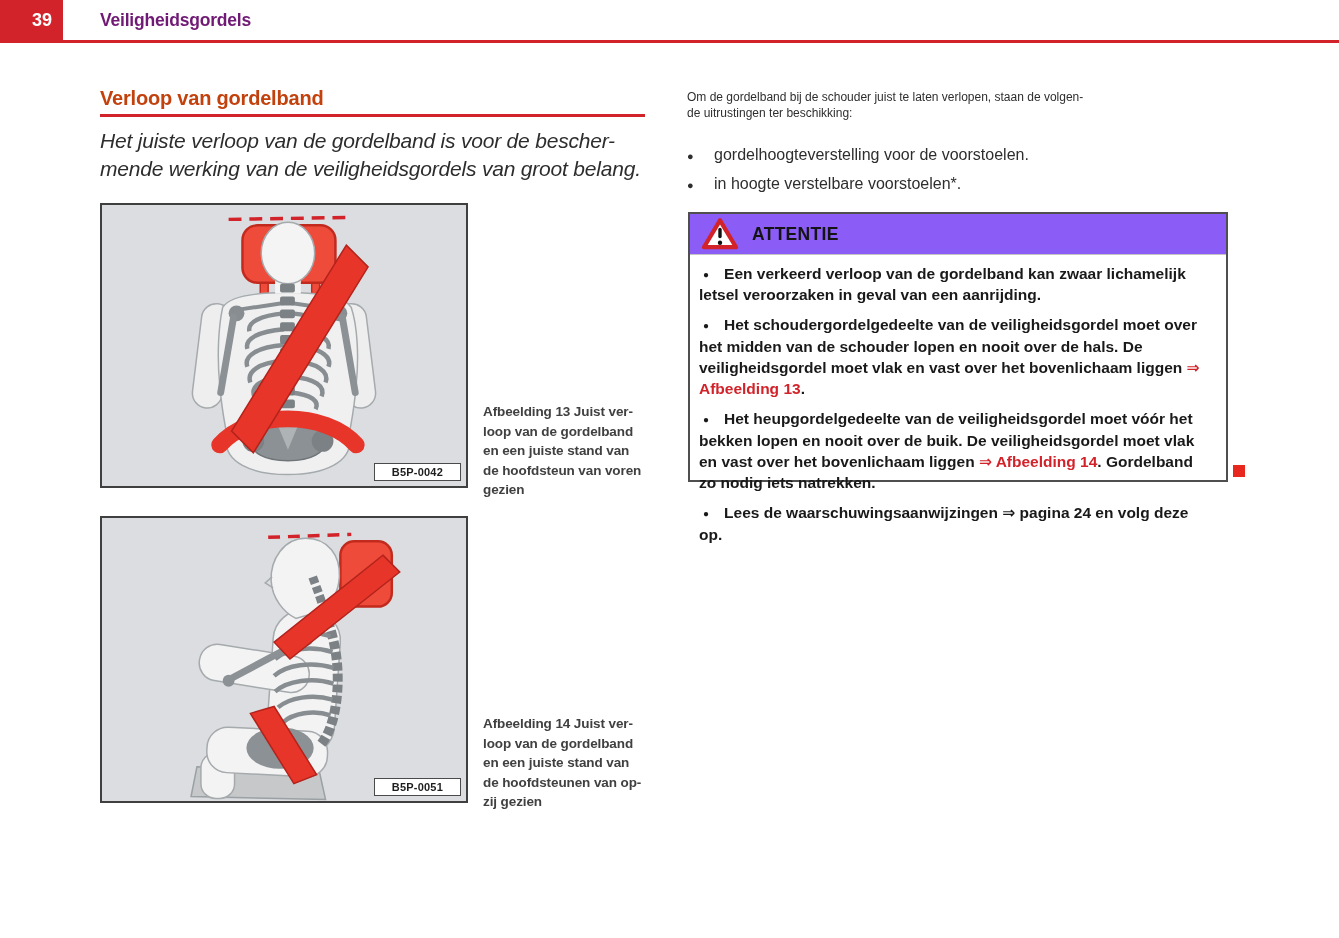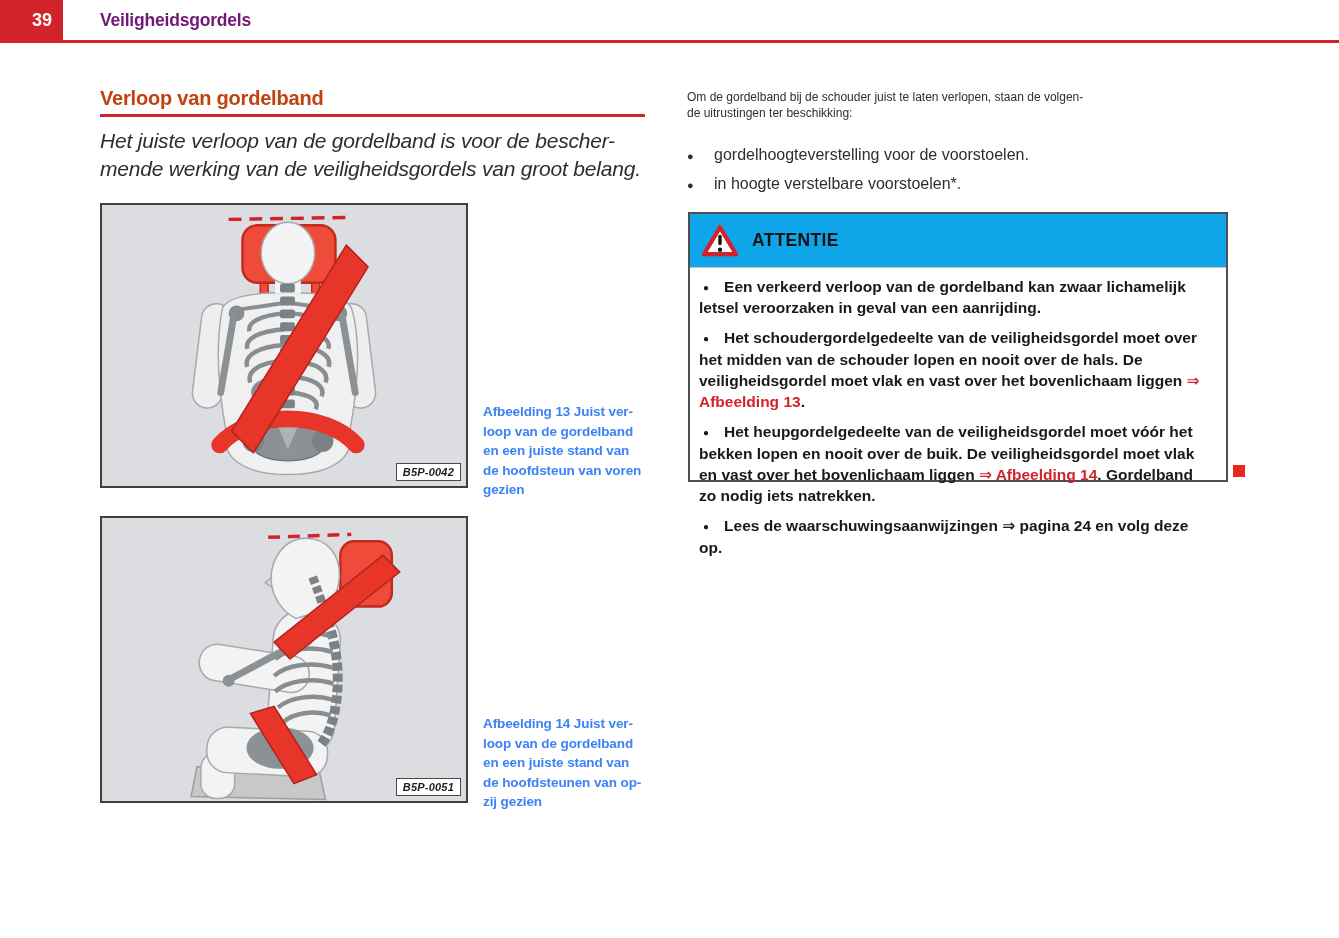--- a/index.html
+++ b/index.html
@@ -32,47 +32,47 @@
   }
   .figure{
     background:#dcdde0;border:2px solid #3f3f3f;box-sizing:border-box;
   }
   .figure-13{left:100px;top:203px;width:368px;height:285px;}
   .figure-14{left:100px;top:516px;width:368px;height:287px;}
   .figure svg{display:block;width:100%;height:100%;}
   .fig-code{
     position:absolute;right:5px;bottom:5px;
     background:#ffffff;border:1.5px solid #4a4a4a;
-    padding:0 6px;line-height:16px;
-    font-size:11px;font-weight:bold;color:#1d1d1d;letter-spacing:0.2px;font-style:italic;
+    padding:0 17px;line-height:16px;
+    font-size:11px;font-weight:bold;color:#1d1d1d;letter-spacing:0.2px;
   }
   .fig-caption{
     width:178px;
-    color:#3b82f6;font-weight:bold;font-size:13.5px;line-height:1.45;
+    color:#404040;font-weight:bold;font-size:13.5px;line-height:1.45;
     white-space:pre-line;letter-spacing:-0.1px;
   }
   .caption-13{left:483px;top:402px;}
   .caption-14{left:483px;top:714px;}
 
   
   .r-intro{
     left:687px;top:89px;width:555px;
     font-size:12px;line-height:1.36;color:#2e2e2e;
     white-space:pre-line;
   }
   .r-bullets{left:687px;top:146px;width:555px;}
   .r-bullet{display:flex;margin-bottom:8px;font-size:16px;color:#2e2e2e;}
   .r-bullet .dot{width:27px;flex:0 0 27px;font-size:11px;line-height:21px;color:#2e2e2e;}
 
   .warnbox{
     left:688px;top:212px;width:540px;height:270px;
     border:2px solid #4f4f4f;background:#ffffff;box-sizing:border-box;
   }
   .warnhead{
-    height:54px;background:#0ea5e9;border-bottom:1px solid #c3c3c3;
+    height:41px;background:#8b5cf6;border-bottom:1px solid #c3c3c3;
     display:flex;align-items:center;padding-left:11px;box-sizing:border-box;
   }
   .warnhead svg{display:block;}
   .warn-title{font-size:17.5px;font-weight:bold;color:#141414;margin-left:13px;letter-spacing:0.3px;}
   .warnbody{padding:8px 19px 0 9px;}
   .w-item{
     margin:0 0 9px 0;
     font-weight:bold;font-size:15.5px;line-height:1.37;color:#191919;
   }
   .w-item .dot{font-size:10px;margin:0 15px 0 4px;vertical-align:1px;}

